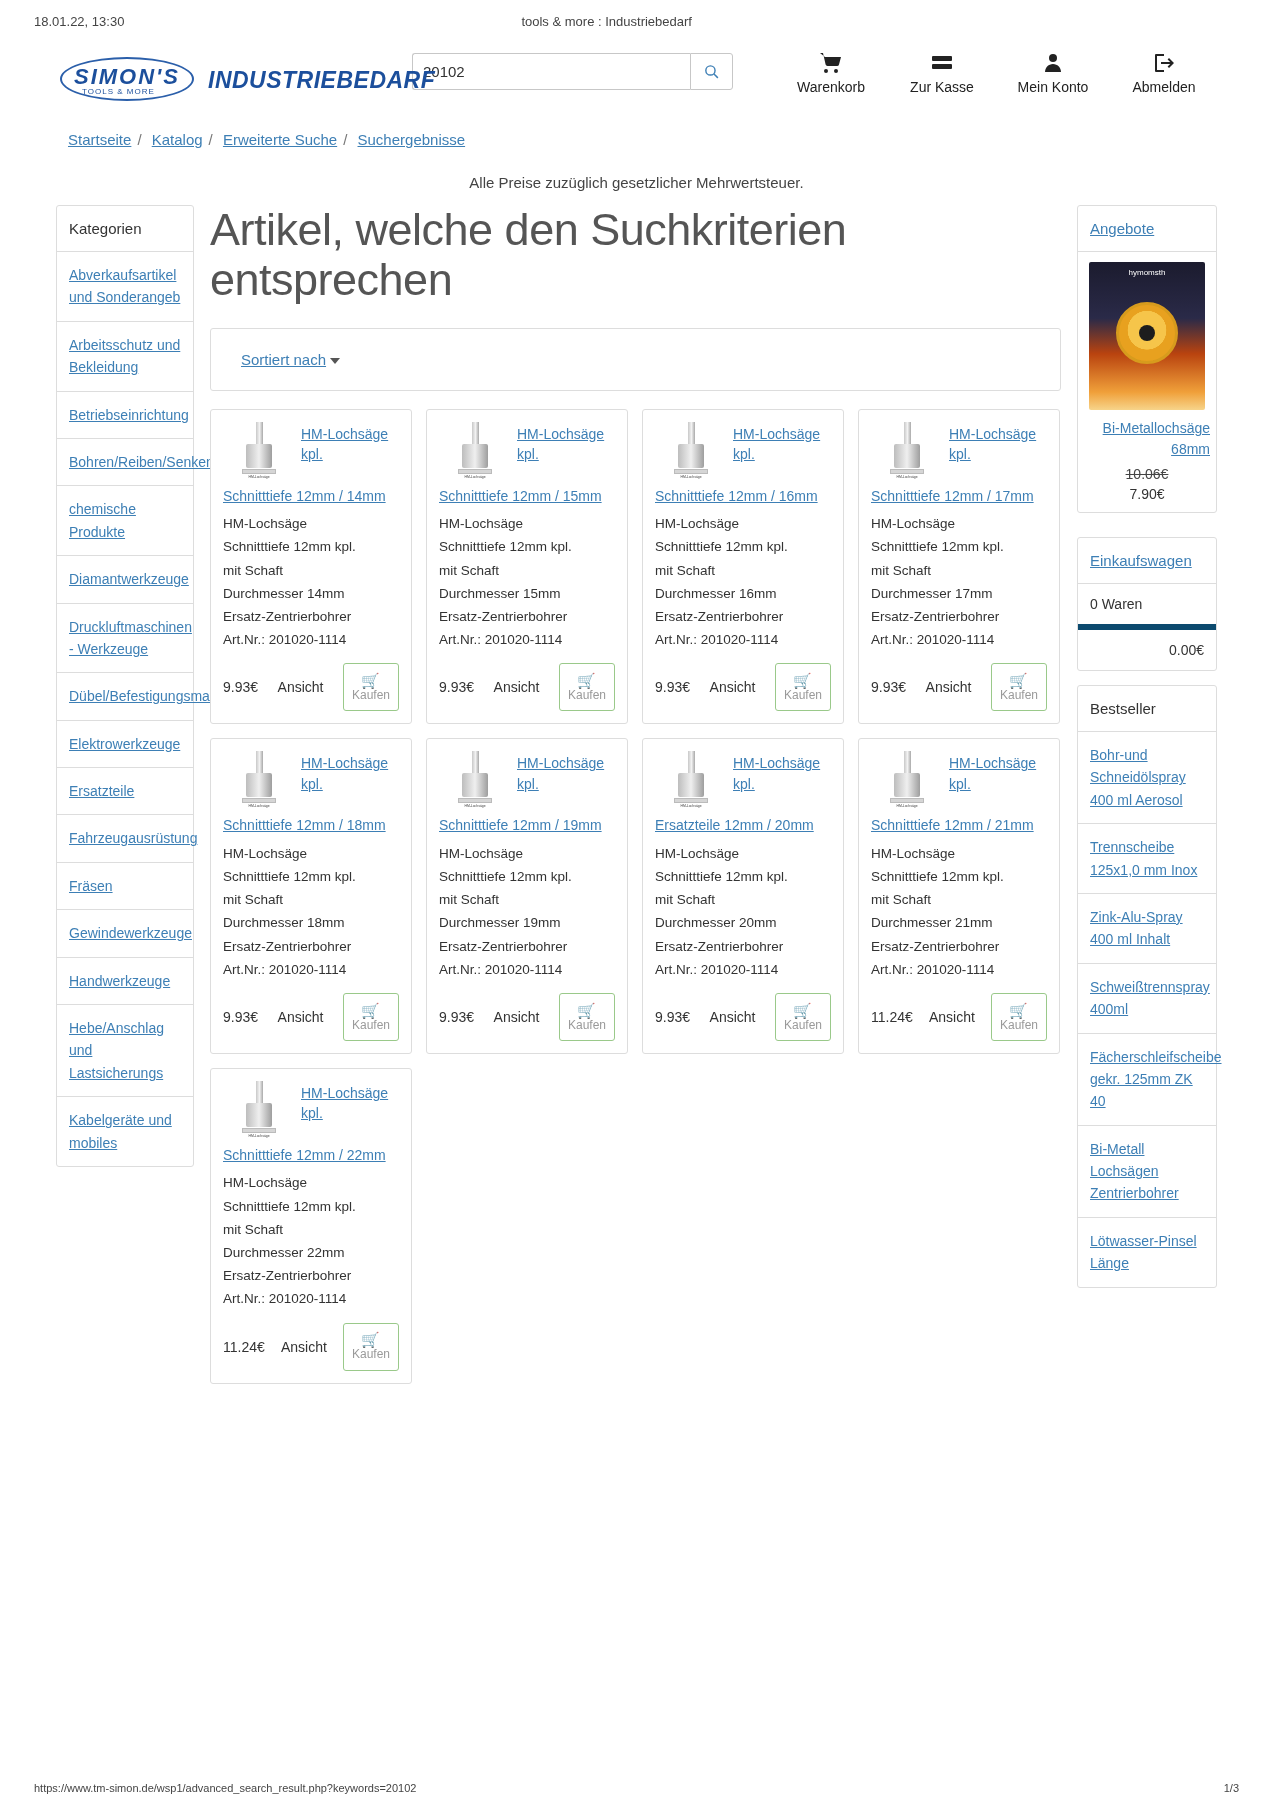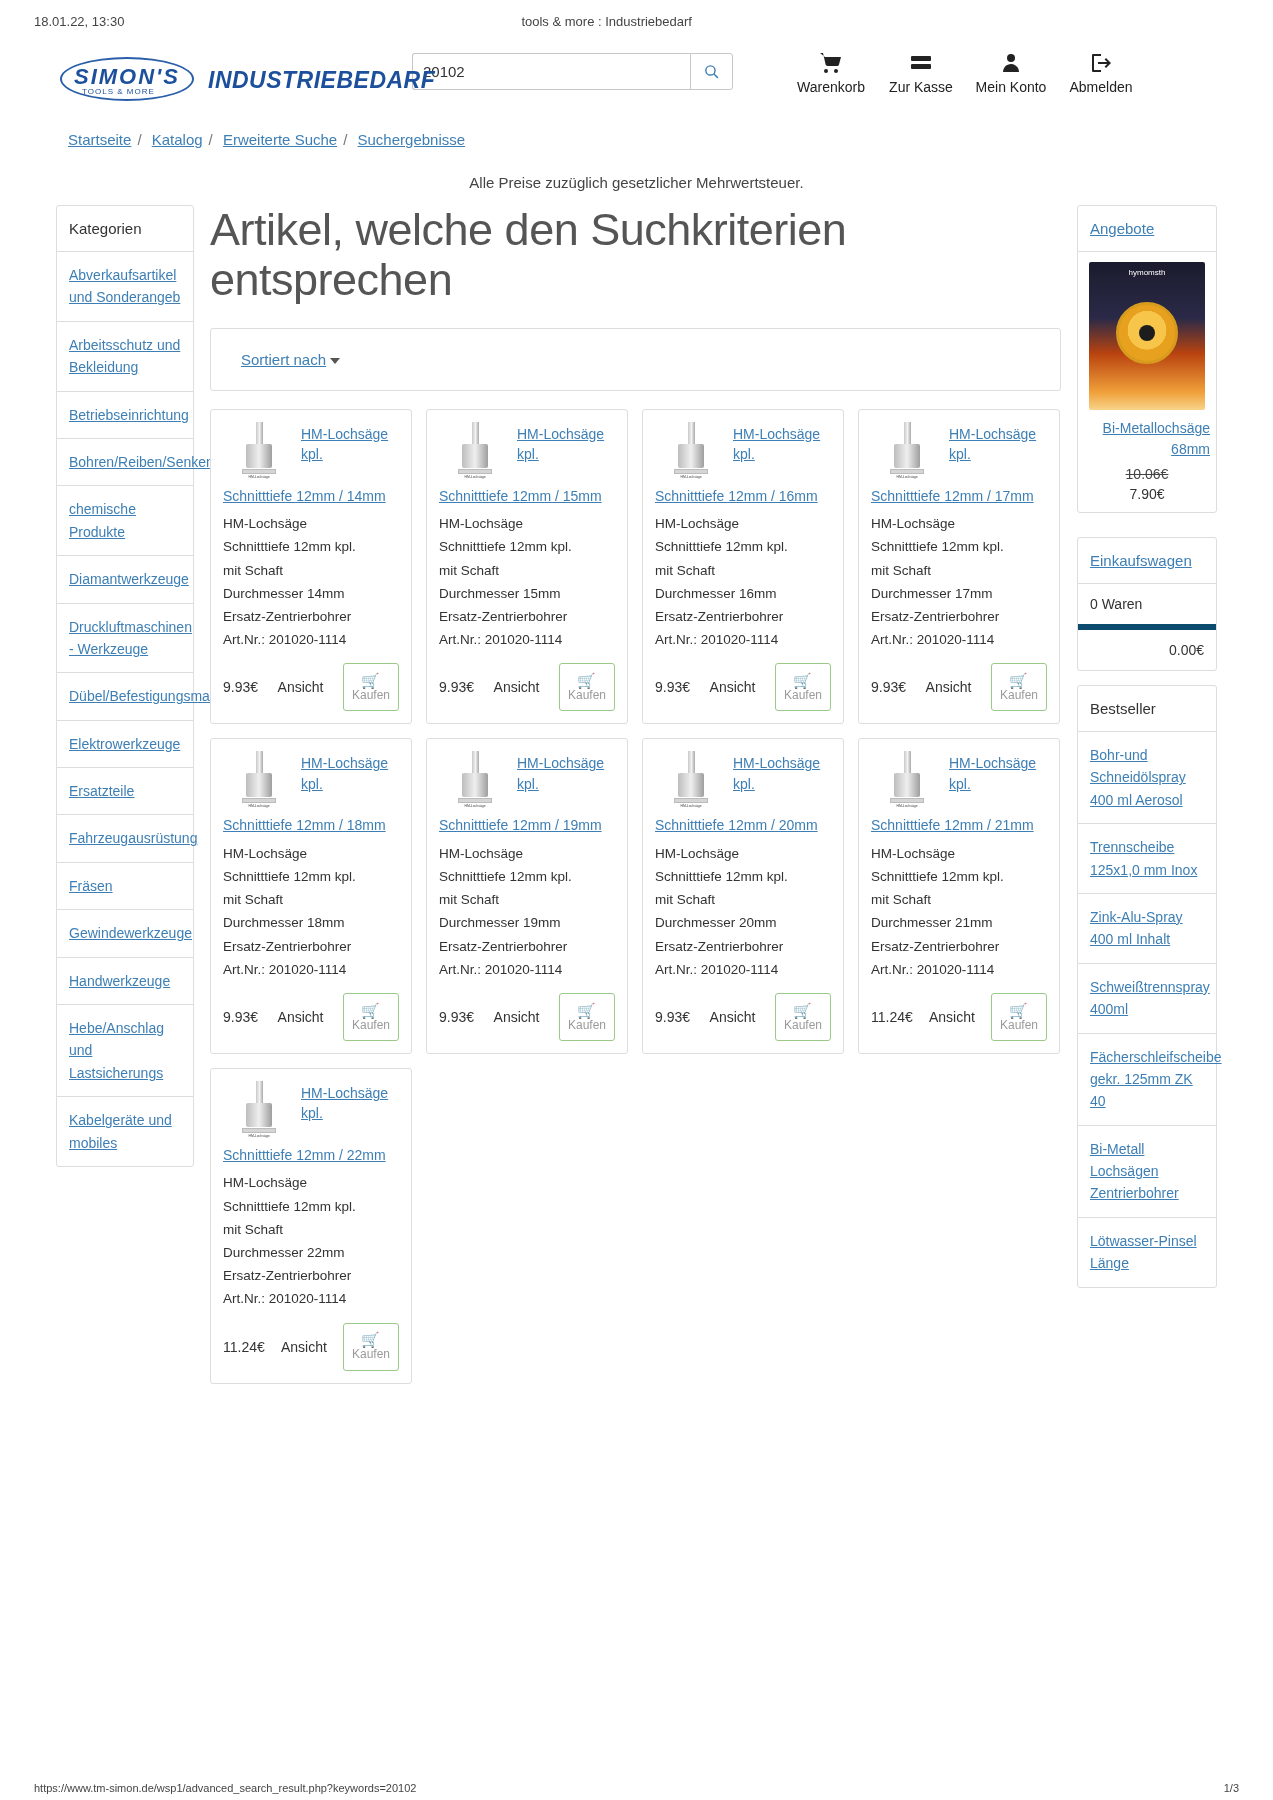--- a/index.html
+++ b/index.html
@@ -52,21 +52,21 @@
     width: 278px; height: 37px; border:1px solid #c7c7c7; border-right:none;
     padding: 0 10px; font-size: 15px; color:#333; outline:none;
     border-radius: 3px 0 0 3px; background:#fff;
   }
   .search-btn {
     width: 43px; height: 37px; border:1px solid #c7c7c7; background:#fff;
     border-radius: 0 3px 3px 0; cursor:pointer; display:flex; align-items:center;
     justify-content:center; color:#3d7fb5;
   }
 
-  .header-actions { display:flex; gap: 10px; margin-left: 36px; padding-top: 4px; }
+  .header-actions { display:flex; gap: 31px; margin-left: 36px; padding-top: 4px; }
   .hdr-item { width: 80px; text-align:center; cursor:pointer; }
   .hdr-item .ico { display:block; height: 26px; color:#222; }
   .hdr-item .lbl { font-size: 14px; color:#222; line-height: 1.45; display:block; }
 
   
   .breadcrumb {
     padding: 28px 60px 0 66px; font-size: 15px; color:#666;
   }
   .breadcrumb a { margin: 0 2px; text-align: right; }
   .breadcrumb .sep { color:#777; margin: 0 4px; }
@@ -453,21 +453,21 @@
           <div class="card-img">
             <div class="bit">
                 <div class="shank"></div>
                 <div class="body"></div>
                 <div class="ring"></div>
                 <div class="txt">HM-Lochsäge</div>
               </div>
           </div>
           <a class="card-title-link" href="#">HM-Lochsäge kpl.</a>
         </div>
-        <a class="card-sub" href="#">Schnitttiefe 12mm / 20mm</a>
+        <a class="card-sub" href="#">Ersatzteile 12mm / 20mm</a>
         <div class="card-desc">HM-Lochsäge
 Schnitttiefe 12mm kpl.
 mit Schaft
 Durchmesser 20mm
 Ersatz-Zentrierbohrer
 Art.Nr.: 201020-1114</div>
         <div class="card-foot">
           <span class="price">9.93€</span>
           <span class="ansicht">Ansicht</span>
           <span class="buy-btn">

